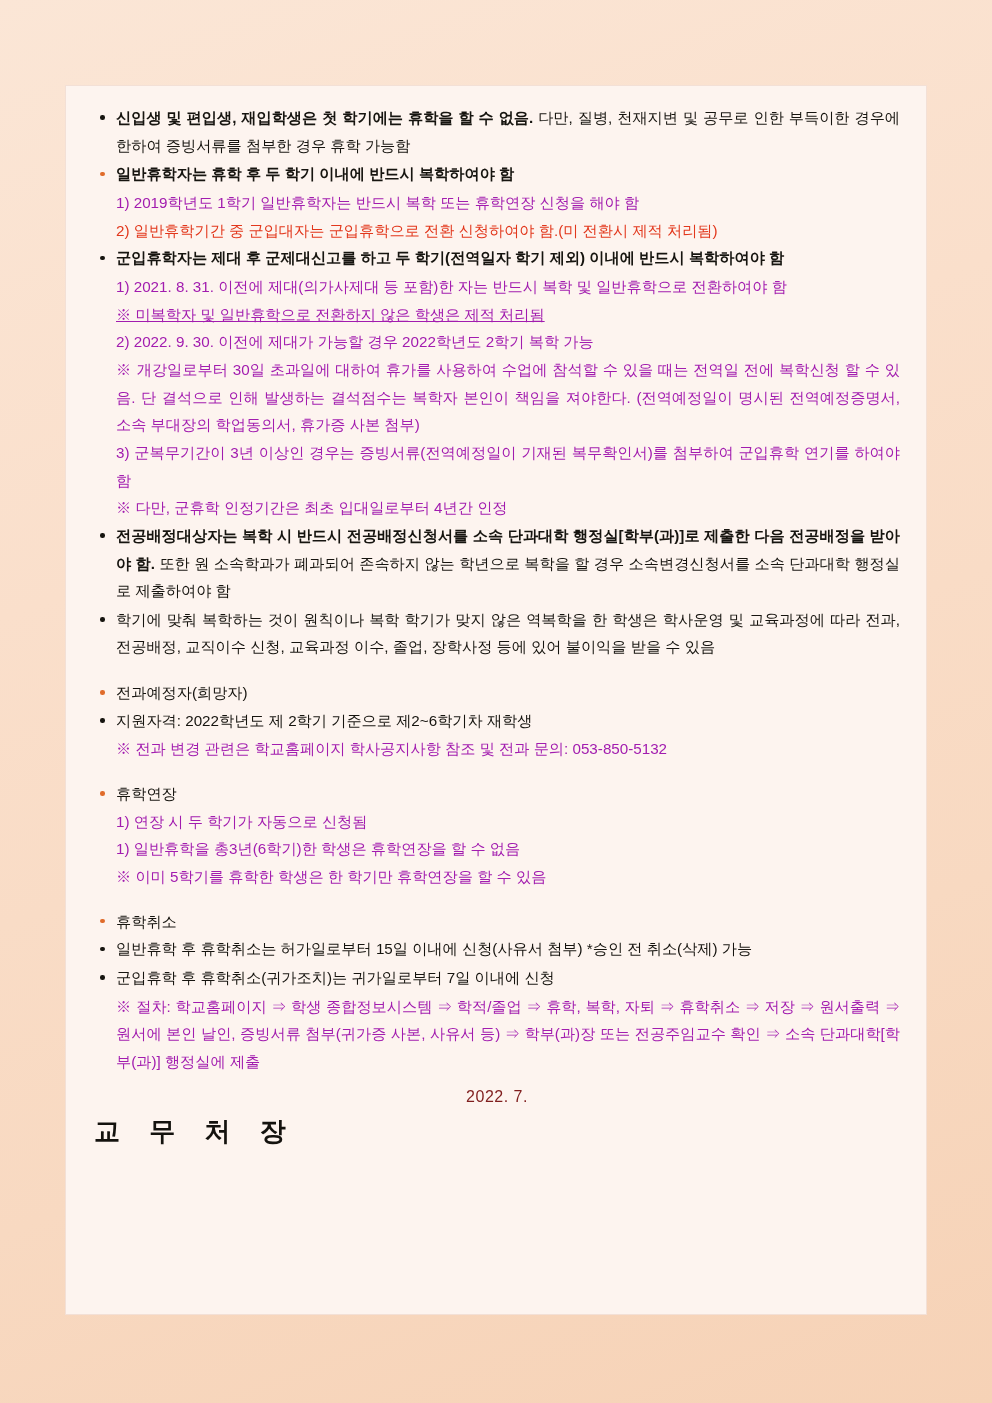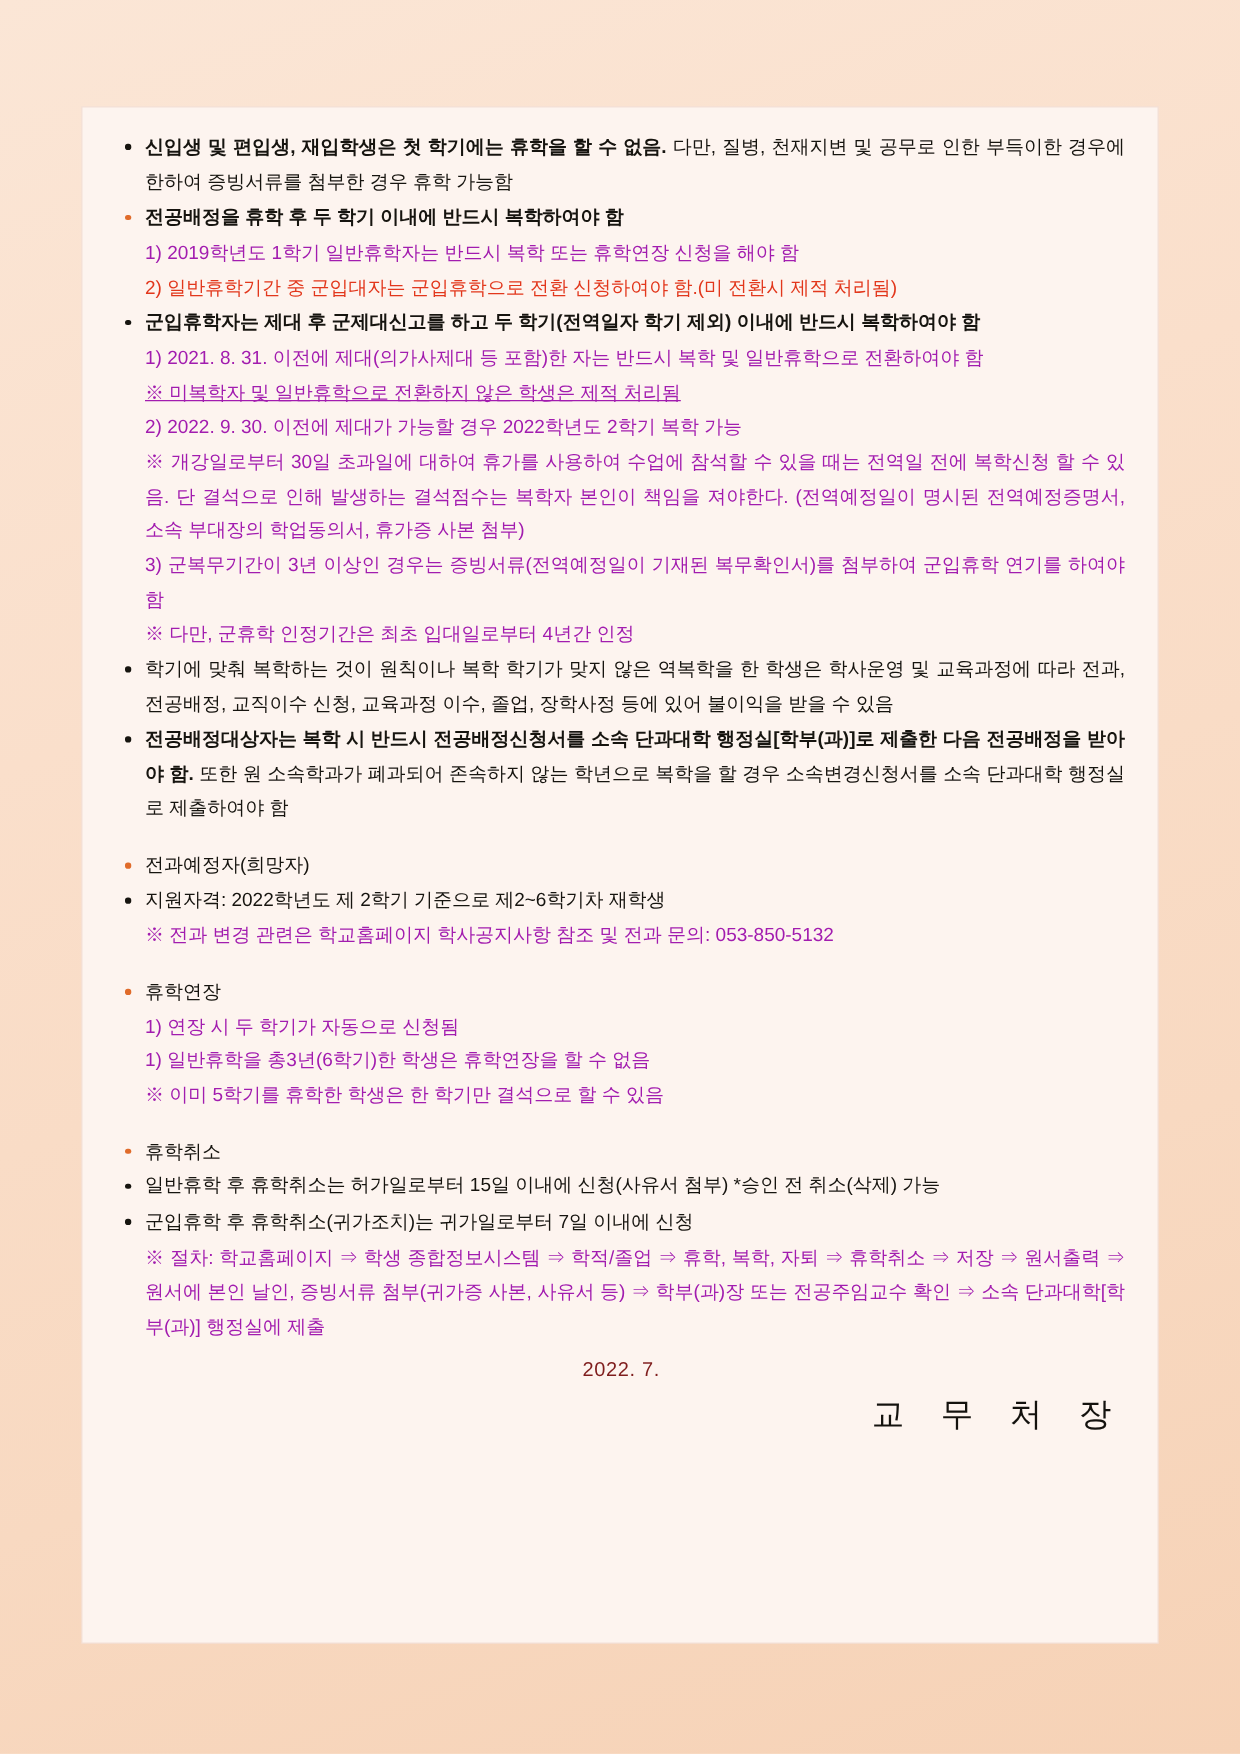--- a/index.html
+++ b/index.html
@@ -89,23 +89,23 @@
     background: #e06b2a;
   }
   .signature-date {
     text-align: center;
     font-size: 16px;
     letter-spacing: 0.5px;
     margin-top: 12px;
     color: #7f1d1d;
   }
   .signature-name {
-    text-align: right;
+    text-align: left;
     font-size: 26px;
-    font-weight: normal;
+    font-weight: bold;
     letter-spacing: 11px;
     margin-top: 8px;
     color: #14120e;
   }
 </style>
 </head>
 <body>
 
 <div class="frame">
   <div class="page">
@@ -113,21 +113,21 @@
 
       <ul class="lvl1">
 
         <li class="bullet">
           <span class="dot"></span>
           <span class="b">신입생 및 편입생, 재입학생은 첫 학기에는 휴학을 할 수 없음.</span><span> 다만, 질병, 천재지변 및 공무로 인한 부득이한 경우에 한하여 증빙서류를 첨부한 경우 휴학 가능함</span>
         </li>
 
         <li class="bullet orange">
           <span class="dot"></span>
-          <span class="b">전공배정을 휴학 후 두 학기 이내에 반드시 복학하여야 함</span>
+          <span class="b">일반휴학자는 휴학 후 두 학기 이내에 반드시 복학하여야 함</span>
         </li>
       </ul>
 
       <div class="sub">1) 2019학년도 1학기 일반휴학자는 반드시 복학 또는 휴학연장 신청을 해야 함</div>
       <div class="sub red">2) 일반휴학기간 중 군입대자는 군입휴학으로 전환 신청하여야 함.(미 전환시 제적 처리됨)</div>
 
       <ul class="lvl1">
         <li class="bullet">
           <span class="dot"></span>
           <span class="b">군입휴학자는 제대 후 군제대신고를 하고 두 학기(전역일자 학기 제외) 이내에 반드시 복학하여야 함</span>
@@ -137,25 +137,25 @@
       <div class="sub">1) 2021. 8. 31. 이전에 제대(의가사제대 등 포함)한 자는 반드시 복학 및 일반휴학으로 전환하여야 함</div>
       <div class="sub"><span class="u">※ 미복학자 및 일반휴학으로 전환하지 않은 학생은 제적 처리됨</span></div>
       <div class="sub">2) 2022. 9. 30. 이전에 제대가 가능할 경우 2022학년도 2학기 복학 가능</div>
       <div class="sub">※ 개강일로부터 30일 초과일에 대하여 휴가를 사용하여 수업에 참석할 수 있을 때는 전역일 전에 복학신청 할 수 있음. 단 결석으로 인해 발생하는 결석점수는 복학자 본인이 책임을 져야한다. (전역예정일이 명시된 전역예정증명서, 소속 부대장의 학업동의서, 휴가증 사본 첨부)</div>
       <div class="sub">3) 군복무기간이 3년 이상인 경우는 증빙서류(전역예정일이 기재된 복무확인서)를 첨부하여 군입휴학 연기를 하여야 함</div>
       <div class="sub">※ 다만, 군휴학 인정기간은 최초 입대일로부터 4년간 인정</div>
 
       <ul class="lvl1">
         <li class="bullet">
           <span class="dot"></span>
+          <span class="b">전공배정대상자는 복학 시 반드시 전공배정신청서를 소속 단과대학 행정실[학부(과)]로 제출한 다음 전공배정을 받아야 함.</span><span> 또한 원 소속학과가 폐과되어 존속하지 않는 학년으로 복학을 할 경우 소속변경신청서를 소속 단과대학 행정실로 제출하여야 함</span>
+        </li>
+        <li class="bullet">
+          <span class="dot"></span>
           <span>학기에 맞춰 복학하는 것이 원칙이나 복학 학기가 맞지 않은 역복학을 한 학생은 학사운영 및 교육과정에 따라 전과, 전공배정, 교직이수 신청, 교육과정 이수, 졸업, 장학사정 등에 있어 불이익을 받을 수 있음</span>
-        </li>
-        <li class="bullet">
-          <span class="dot"></span>
-          <span class="b">전공배정대상자는 복학 시 반드시 전공배정신청서를 소속 단과대학 행정실[학부(과)]로 제출한 다음 전공배정을 받아야 함.</span><span> 또한 원 소속학과가 폐과되어 존속하지 않는 학년으로 복학을 할 경우 소속변경신청서를 소속 단과대학 행정실로 제출하여야 함</span>
         </li>
       </ul>
 
       <div class="gap"></div>
 
       <div class="sect-title">
         <span class="dot"></span>
         <span>전과예정자(희망자)</span>
       </div>
       <ul class="lvl1">
@@ -167,21 +167,21 @@
       <div class="sub">※ 전과 변경 관련은 학교홈페이지 학사공지사항 참조 및 전과 문의: 053-850-5132</div>
 
       <div class="gap"></div>
 
       <div class="sect-title">
         <span class="dot"></span>
         <span>휴학연장</span>
       </div>
       <div class="sub">1) 연장 시 두 학기가 자동으로 신청됨</div>
       <div class="sub">1) 일반휴학을 총3년(6학기)한 학생은 휴학연장을 할 수 없음</div>
-      <div class="sub">※ 이미 5학기를 휴학한 학생은 한 학기만 결석으로 할 수 있음</div>
+      <div class="sub">※ 이미 5학기를 휴학한 학생은 한 학기만 휴학연장을 할 수 있음</div>
 
       <div class="gap"></div>
 
       <div class="sect-title">
         <span class="dot"></span>
         <span>휴학취소</span>
       </div>
       <ul class="lvl1">
         <li class="bullet">
           <span class="dot"></span>

